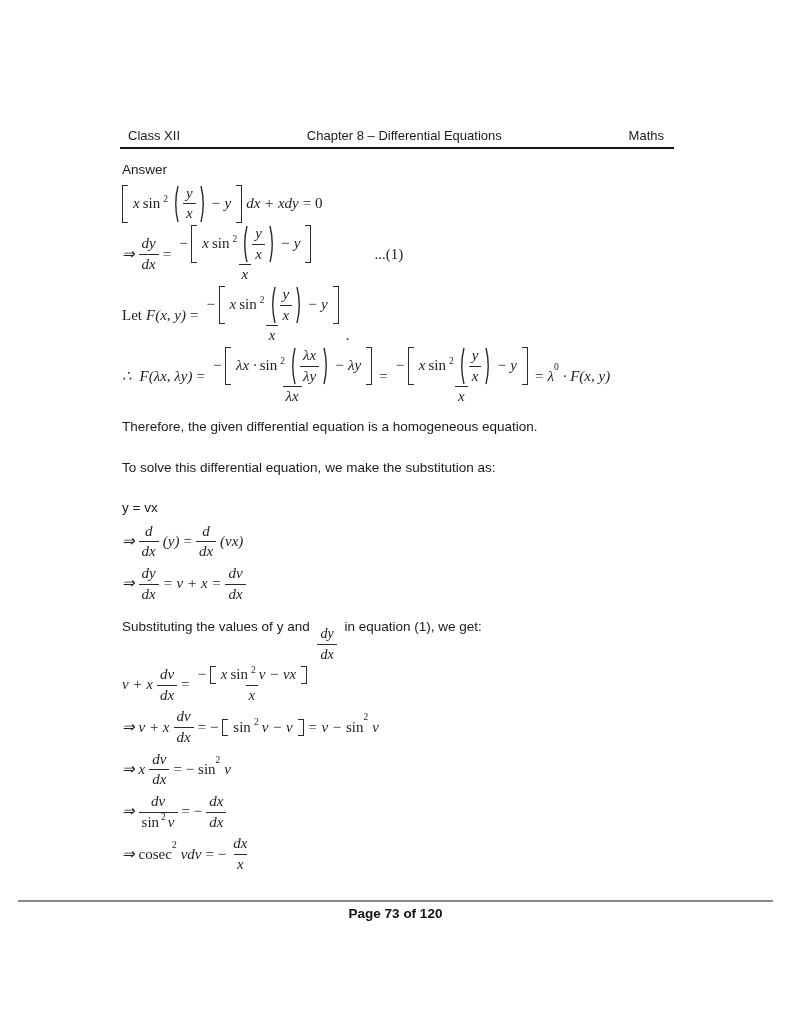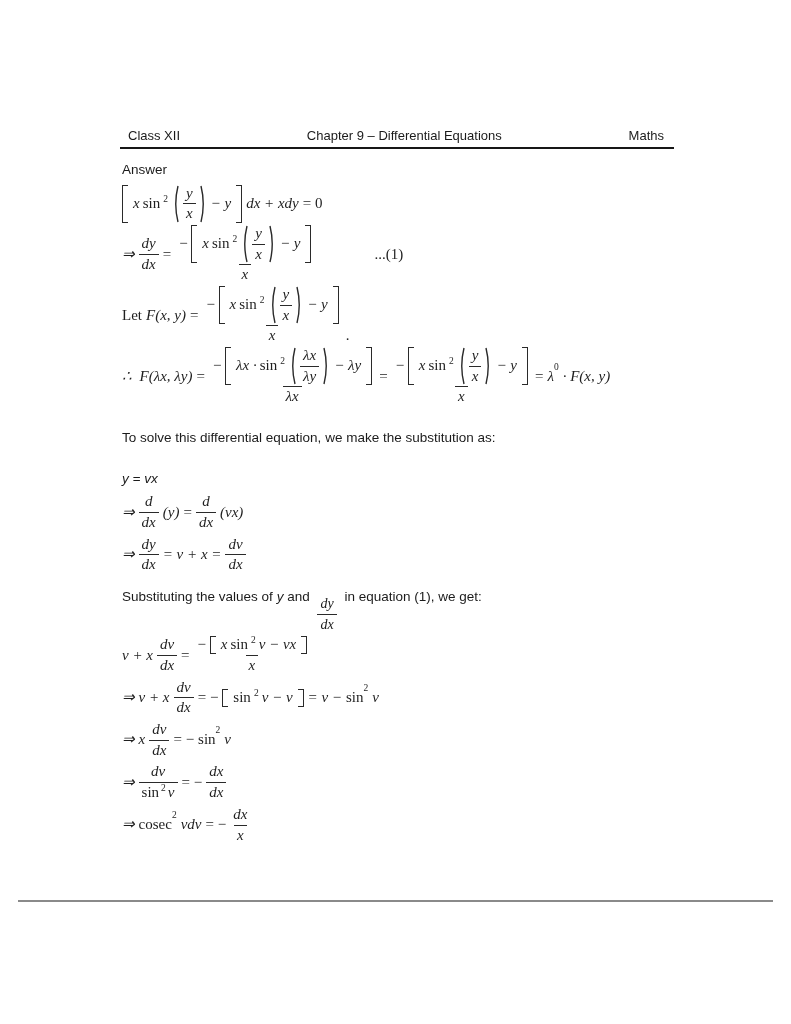--- a/index.html
+++ b/index.html
@@ -12,21 +12,21 @@
   .header {
     position:absolute; left:120px; right:117px; top:128px;
     display:flex; justify-content:space-between; align-items:baseline;
     font-size:13px; border-bottom:2px solid #161616; padding-bottom:4px;
   }
   .header .h-left { padding-left:8px; }
   .header .h-right { padding-right:10px; }
   
   .content { position:absolute; left:122px; right:96px; top:150px; }
   .textline { font-size:13.5px; line-height:1.3; margin-top:23px; }
-  .it { font-style:italic; }
+  .it { }
   
   .eqline {
     display:flex; align-items:center; gap:4px;
     font-family:"Liberation Serif", serif; font-style:italic;
     font-size:15px; color:#1f1f1f; line-height:1.18; margin-top:4px;
   }
   .rm { font-style:normal; }
   sup.rm, .sup { font-style:normal; font-size:9.5px; position:relative; top:-0.55em; line-height:0; }
   .fr { display:inline-flex; flex-direction:column; align-items:center; vertical-align:middle; }
   .fr .nu { display:inline-flex; align-items:center; justify-content:center; gap:3px; padding:0 3px 1px 3px; }
@@ -42,21 +42,21 @@
   .footer-rule { position:absolute; left:18px; right:18px; top:900px; border-top:2.5px solid #8a8a8a; }
   .footer-label { position:absolute; top:906px; left:0; width:100%; text-align:center; font-weight:bold; font-size:13.5px; color:#111; }
 </style>
 </head>
 <body>
 
 <div class="page">
 
   <div class="header">
     <span class="h-left">Class XII</span>
-    <span class="h-center">Chapter 9 – Differential Equations</span>
+    <span class="h-center">Chapter 8 – Differential Equations</span>
     <span class="h-right">Maths</span>
   </div>
 
   <div class="content">
 
     <div class="textline" style="margin-top:11px;">Answer</div>
 
     <div class="eqline" style="margin-top:6px;">
       <span class="bgroup">
         <span class="lbrk"></span>
@@ -196,20 +196,21 @@
             <span class="rbrk"></span>
           </span>
         </span>
         <span class="de">x</span>
       </span>
       <span class="rm">=</span>
       <span><span>λ</span><sup class="rm">0</sup></span>
       <span>· F(x, y)</span>
     </div>
 
+    <div class="textline" style="margin-top:12px;">Therefore, the given differential equation is a homogeneous equation.</div>
     <div class="textline">To solve this differential equation, we make the substitution as:</div>
     <div class="textline it">y = vx</div>
 
     <div class="eqline" style="margin-top:6px;">
       <span>⇒</span>
       <span class="fr">
           <span class="nu">d</span>
           <span class="de">dx</span>
         </span>
       <span>(y)</span>
@@ -325,14 +326,15 @@
       <span class="fr">
           <span class="nu">dx</span>
           <span class="de">x</span>
         </span>
     </div>
 
 
   </div>
 
   <div class="footer-rule"></div>
+  <div class="footer-label">Page 73 of 120</div>
 
 </div>
 
 </body></html>

